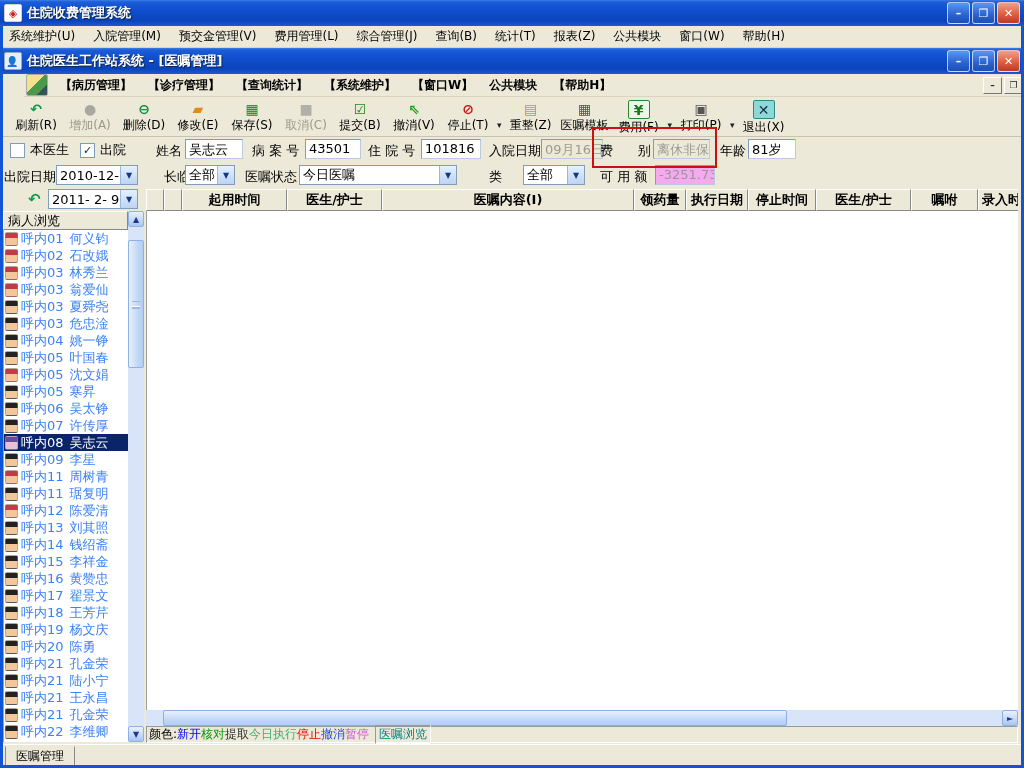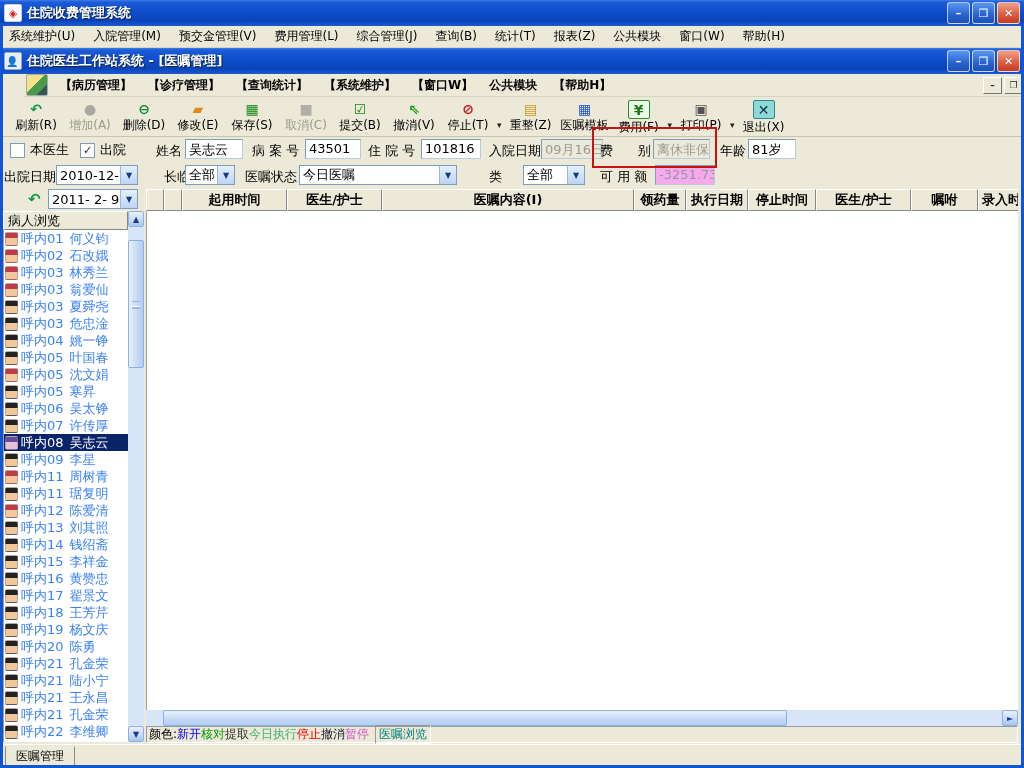--- a/index.html
+++ b/index.html
@@ -406,21 +406,21 @@
         <span class="ptxt"><span class="bed">呼内22</span><span>李维卿</span></span>
       </div>
     </div>
 
   <span class="sbtn" style="left:146px;top:710px;">◄</span>
   <div class="htrack"></div>
   <div class="hthumb"></div>
   <span class="sbtn" style="left:1002px;top:710px;">►</span>
 
   <div class="statusbar">
-    <span class="legend" id="legend"><span>颜色:</span><span style="color: rgb(0, 0, 238);">新开</span><span style="color: rgb(0, 153, 0);">核对</span><span style="color: rgb(48, 48, 48);">提取</span><span style="color: rgb(60, 179, 113);">今日执行</span><span style="color: rgb(238, 0, 0);">停止</span><span style="color: #0f172a;">撤消</span><span style="color: rgb(204, 91, 204);">暂停</span></span>
+    <span class="legend" id="legend"><span>颜色:</span><span style="color: rgb(0, 0, 238);">新开</span><span style="color: rgb(0, 153, 0);">核对</span><span style="color: rgb(48, 48, 48);">提取</span><span style="color: rgb(60, 179, 113);">今日执行</span><span style="color: rgb(238, 0, 0);">停止</span><span style="color: #1d4ed8;">撤消</span><span style="color: rgb(204, 91, 204);">暂停</span></span>
     <span class="browsebox">医嘱浏览</span>
   </div>
 
   <div class="bottombar">
     <span class="btab">医嘱管理</span>
   </div>
 
   <div class="redbox"></div>
 
   <div class="frame l"></div>

